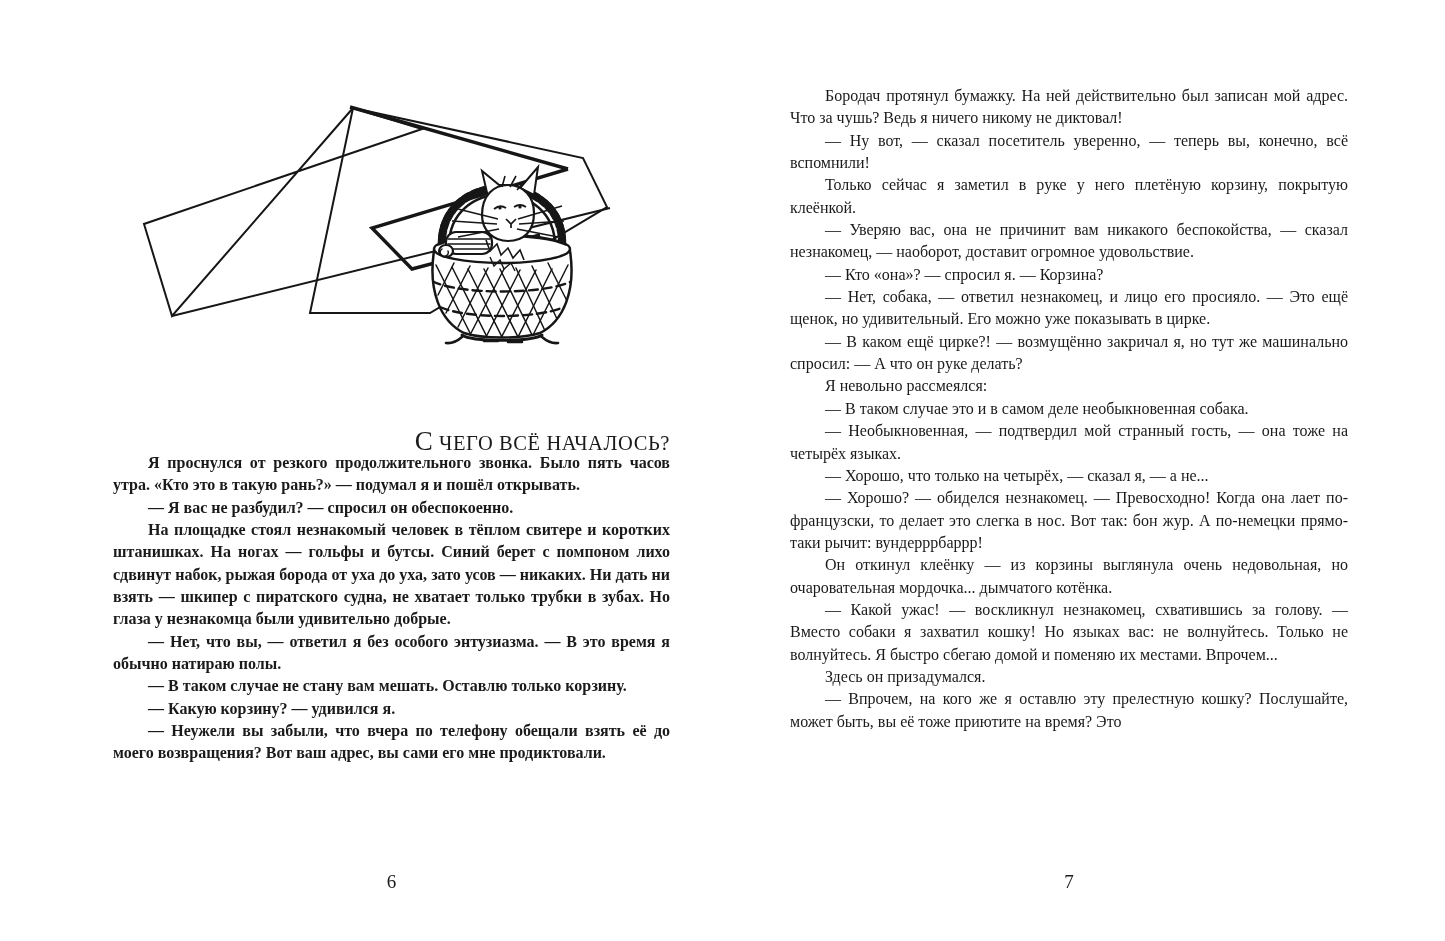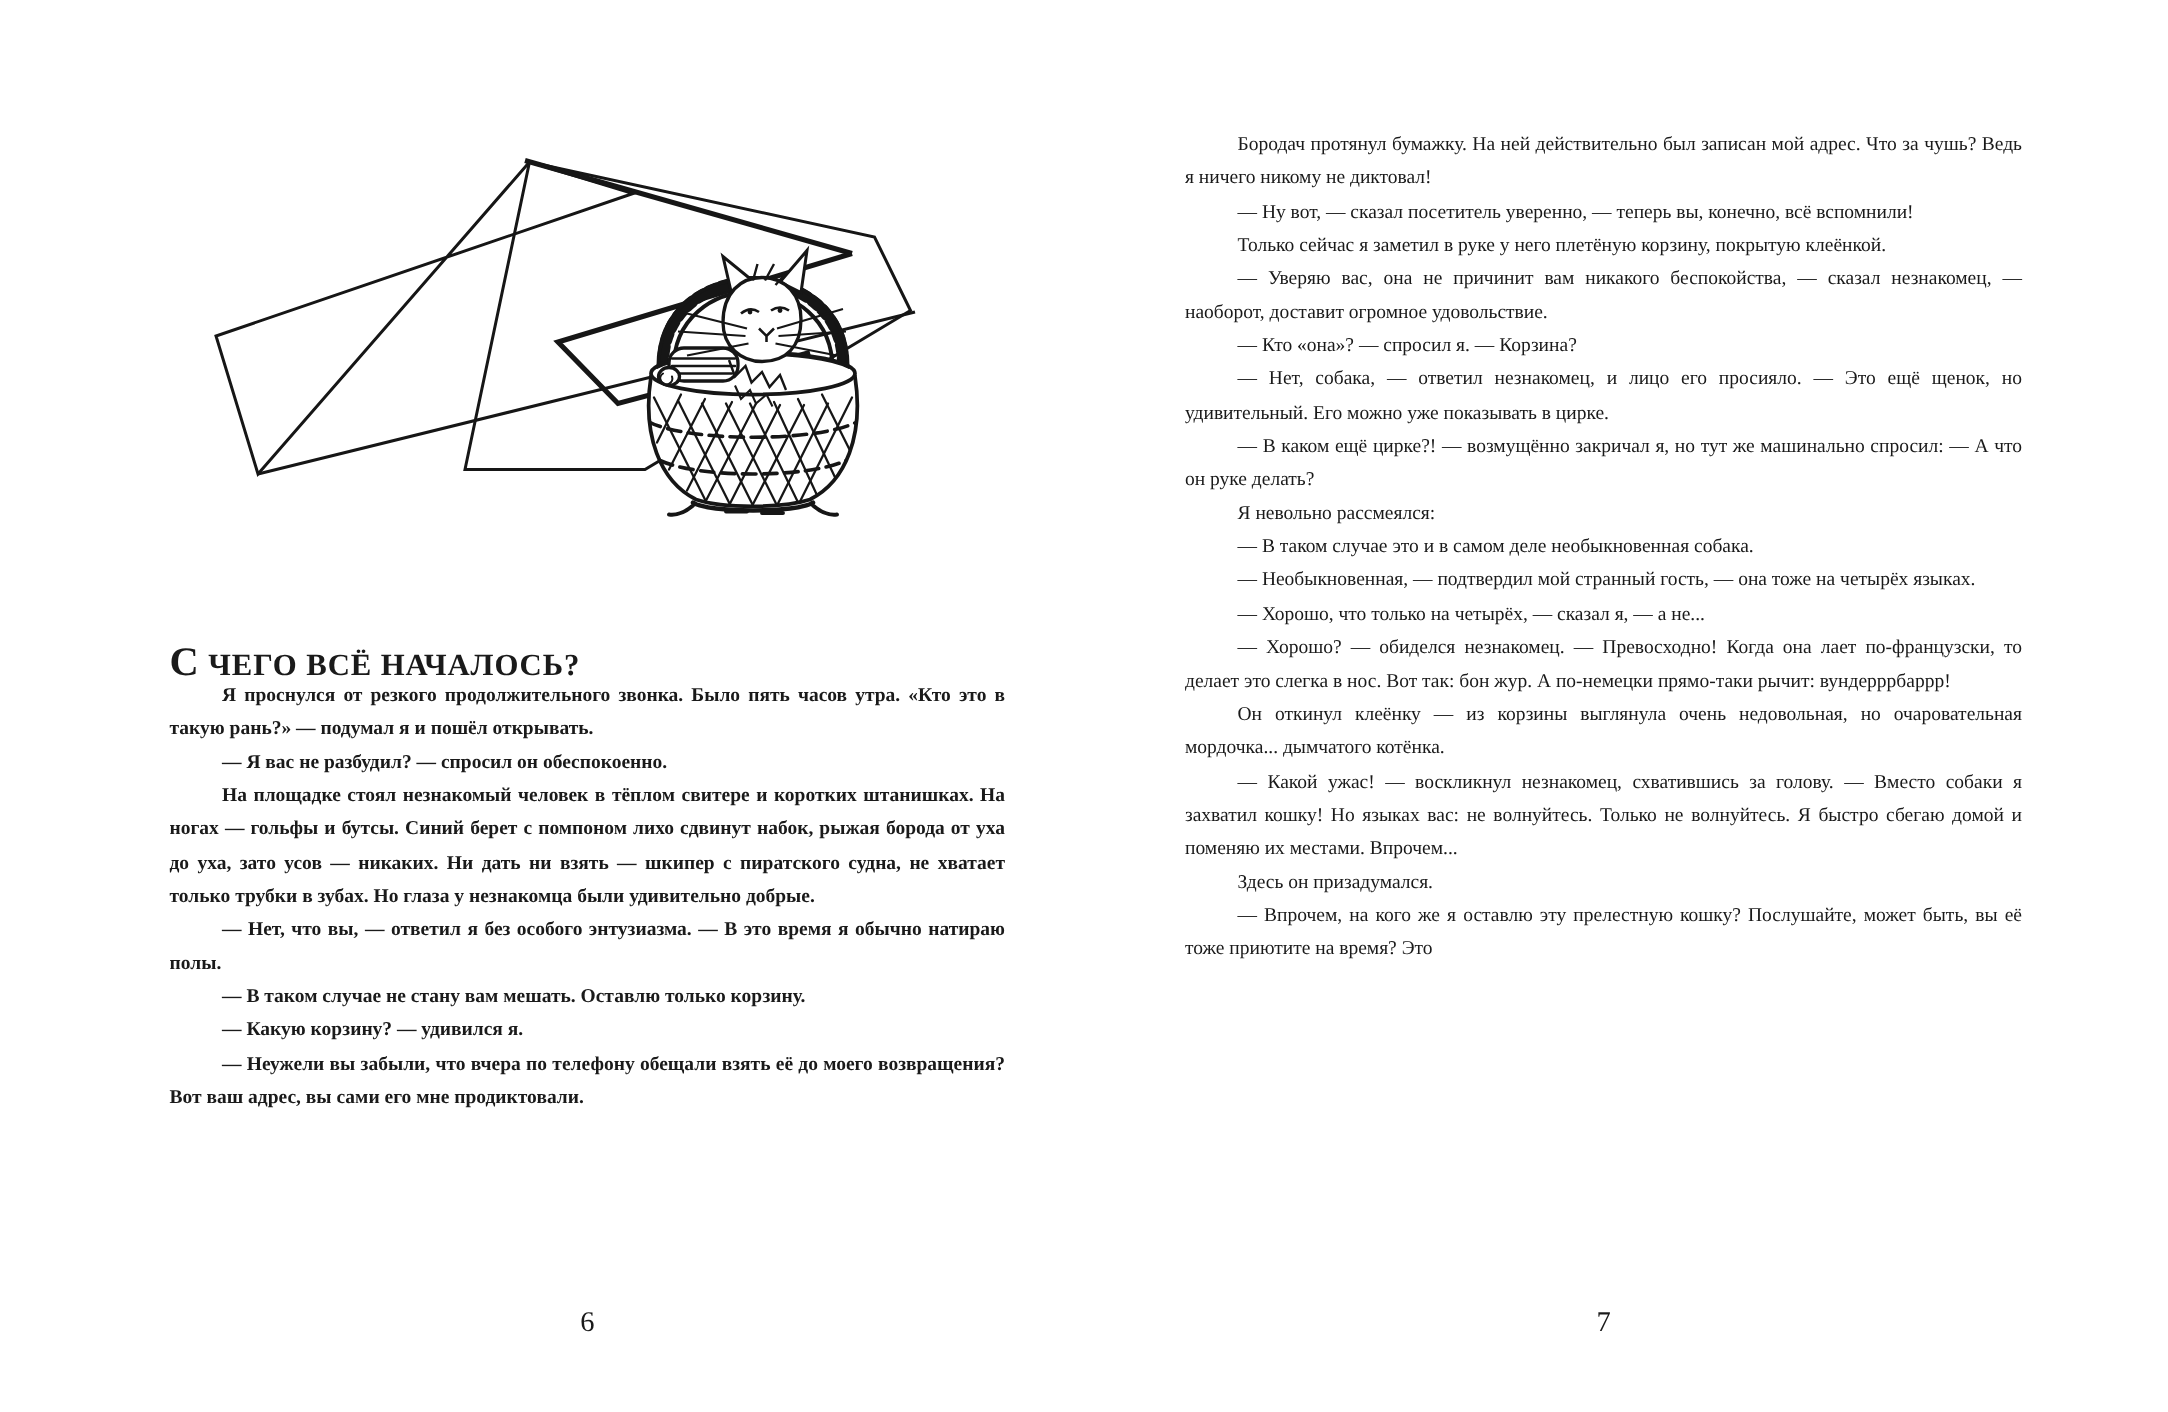--- a/index.html
+++ b/index.html
@@ -9,28 +9,28 @@
     background:#ffffff;
     color:#1a1a1a;
     font-family:"Liberation Serif", serif;
     overflow:hidden;
   }
   .illustration{
     position:absolute;left:110px;top:85px;width:560px;height:262px;
   }
   .chapter-title{
     position:absolute;left:113px;top:400px;width:557px;
-    text-align:left;font-weight:bold;letter-spacing:0.6px;
+    text-align:right;font-weight:normal;letter-spacing:0.6px;
     white-space:nowrap;
   }
   .chapter-title .lead{font-size:27px;}
   .chapter-title .rest{font-size:20.5px;text-transform:uppercase;}
   .body-text{
     position:absolute;width:557px;
-    font-size:13px;line-height:22.35px;
+    font-size:16px;line-height:22.35px;
     text-align:justify;
     hyphens:auto;-webkit-hyphens:auto;
   }
   .body-text p{margin:0;text-indent:35px;}
   .left-text{left:113px;top:452px;font-weight:bold;}
   .right-text{left:790px;top:85px;width:558px;}
   .page-number{
     position:absolute;top:871px;width:557px;
     text-align:center;font-size:19px;
   }

